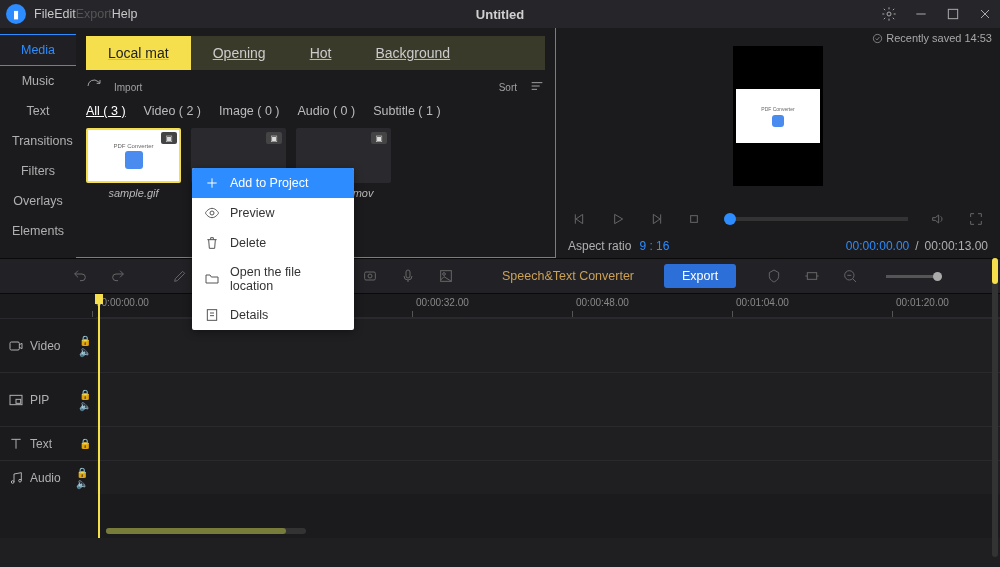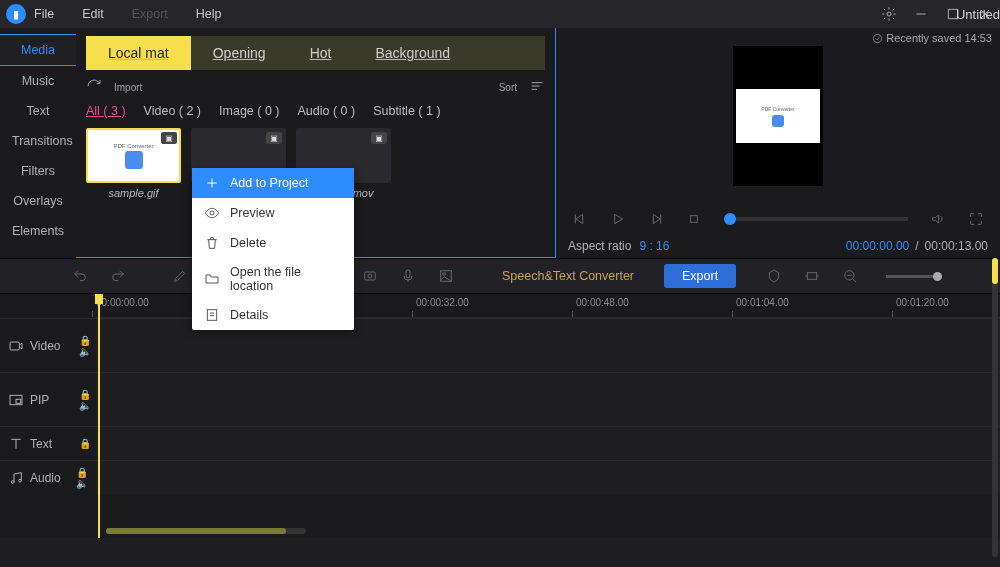--- a/index.html
+++ b/index.html
@@ -1,36 +1,36 @@
 <!DOCTYPE html>
 <html><head>
 <meta charset="utf-8">
 <style>
 * { margin:0; padding:0; box-sizing:border-box; font-family:"Segoe UI",Arial,sans-serif; user-select:none; }
 body { background:#1f1f22; color:#b8b8b8; width:1000px; height:567px; overflow:hidden; font-size:13px; position:relative; }
 .titlebar { height:28px; background:#26262a; display:flex; align-items:center; padding:0 6px; }
 .logo { width:20px; height:20px; border-radius:50%; background:#2d8cff; display:flex; align-items:center; justify-content:center; font-size:11px; color:#fff; margin-right:8px; }
-.menu-group { display:flex; gap:28px; }
+.menu-group { display:flex; gap:0; }
 .menu-item { font-size:12.5px; color:#c8c8c8; cursor:pointer; }
 .menu-disabled { color:#555; }
-.title-center { position:absolute; left:0; right:0; text-align:right; font-size:13px; color:#d0d0d0; pointer-events:none; }
+.title-center { position:absolute; left:0; right:0; text-align:center; font-size:13px; color:#d0d0d0; pointer-events:none;font-weight:bold; }
 .win-ctrls { margin-left:auto; display:flex; gap:14px; align-items:center; }
 .win-btn { width:18px; height:18px; color:#aaa; cursor:pointer; display:flex; align-items:center; justify-content:center; }
 .upper { display:flex; height:230px; }
 .sidebar { width:76px; background:#1b1b1e; display:flex; flex-direction:column; align-items:center; padding-top:6px; }
 .side-item { font-size:12.5px; color:#b0b0b0; padding:8px 12px; width:100%; text-align:center; cursor:pointer; }
 .side-active { color:#2d8cff; border:1px solid #2d8cff; border-left:none; border-right:none; background:#202024; }
 .media-panel { width:480px; border:1px solid #2d8cff; border-top:none; border-left:none; background:#1b1b1e; padding:8px 10px 0 10px; position:relative; }
 .tabs { background:#3a3a2a; display:flex; height:34px; align-items:stretch; margin-bottom:8px;text-decoration:underline; }
 .tab { flex:0 0 auto; padding:0 22px; display:flex; align-items:center; font-size:14px; color:#ccc; cursor:pointer; }
 .tab-active { background:#f5df4d; color:#222; font-weight:500; }
 .import-row { display:flex; align-items:center; gap:12px; color:#a0a0a0; font-size:10px; margin-bottom:8px; }
 .import-row .spacer { flex:1; }
 .filter-row { display:flex; gap:18px; font-size:12.5px; color:#bbb; margin-bottom:10px; }
-.filter-active { color:#ec4899; text-decoration:underline; }
+.filter-active { color:#ffffff; text-decoration:underline; }
 .thumbs { display:flex; gap:10px; }
 .thumb { width:95px; display:flex; flex-direction:column; align-items:center; gap:4px; }
 .thumb-img { width:95px; height:55px; background:#fff; border:2px solid #f5df4d; border-radius:2px; position:relative; overflow:hidden; }
 .thumb-img.noborder { border:2px solid transparent; background:#2a2a2e; }
 .thumb .badge { position:absolute; top:2px; right:2px; width:16px; height:12px; background:#444; color:#ddd; font-size:8px; display:flex; align-items:center; justify-content:center; border-radius:2px; }
 .thumb-label { font-size:11px; color:#b8b8b8;font-style:italic; }
 .pdf-thumb { display:flex; flex-direction:column; align-items:center; justify-content:center; height:100%; font-size:6px; color:#666; }
 .pdf-icon { width:18px; height:18px; background:#4a8bf0; border-radius:3px; margin-top:2px; }
 .vid2 { background:linear-gradient(135deg,#1a1a1a,#3a2a1a); }
 .vid3 { background:linear-gradient(135deg,#2a1a0a,#5a3a1a); }

